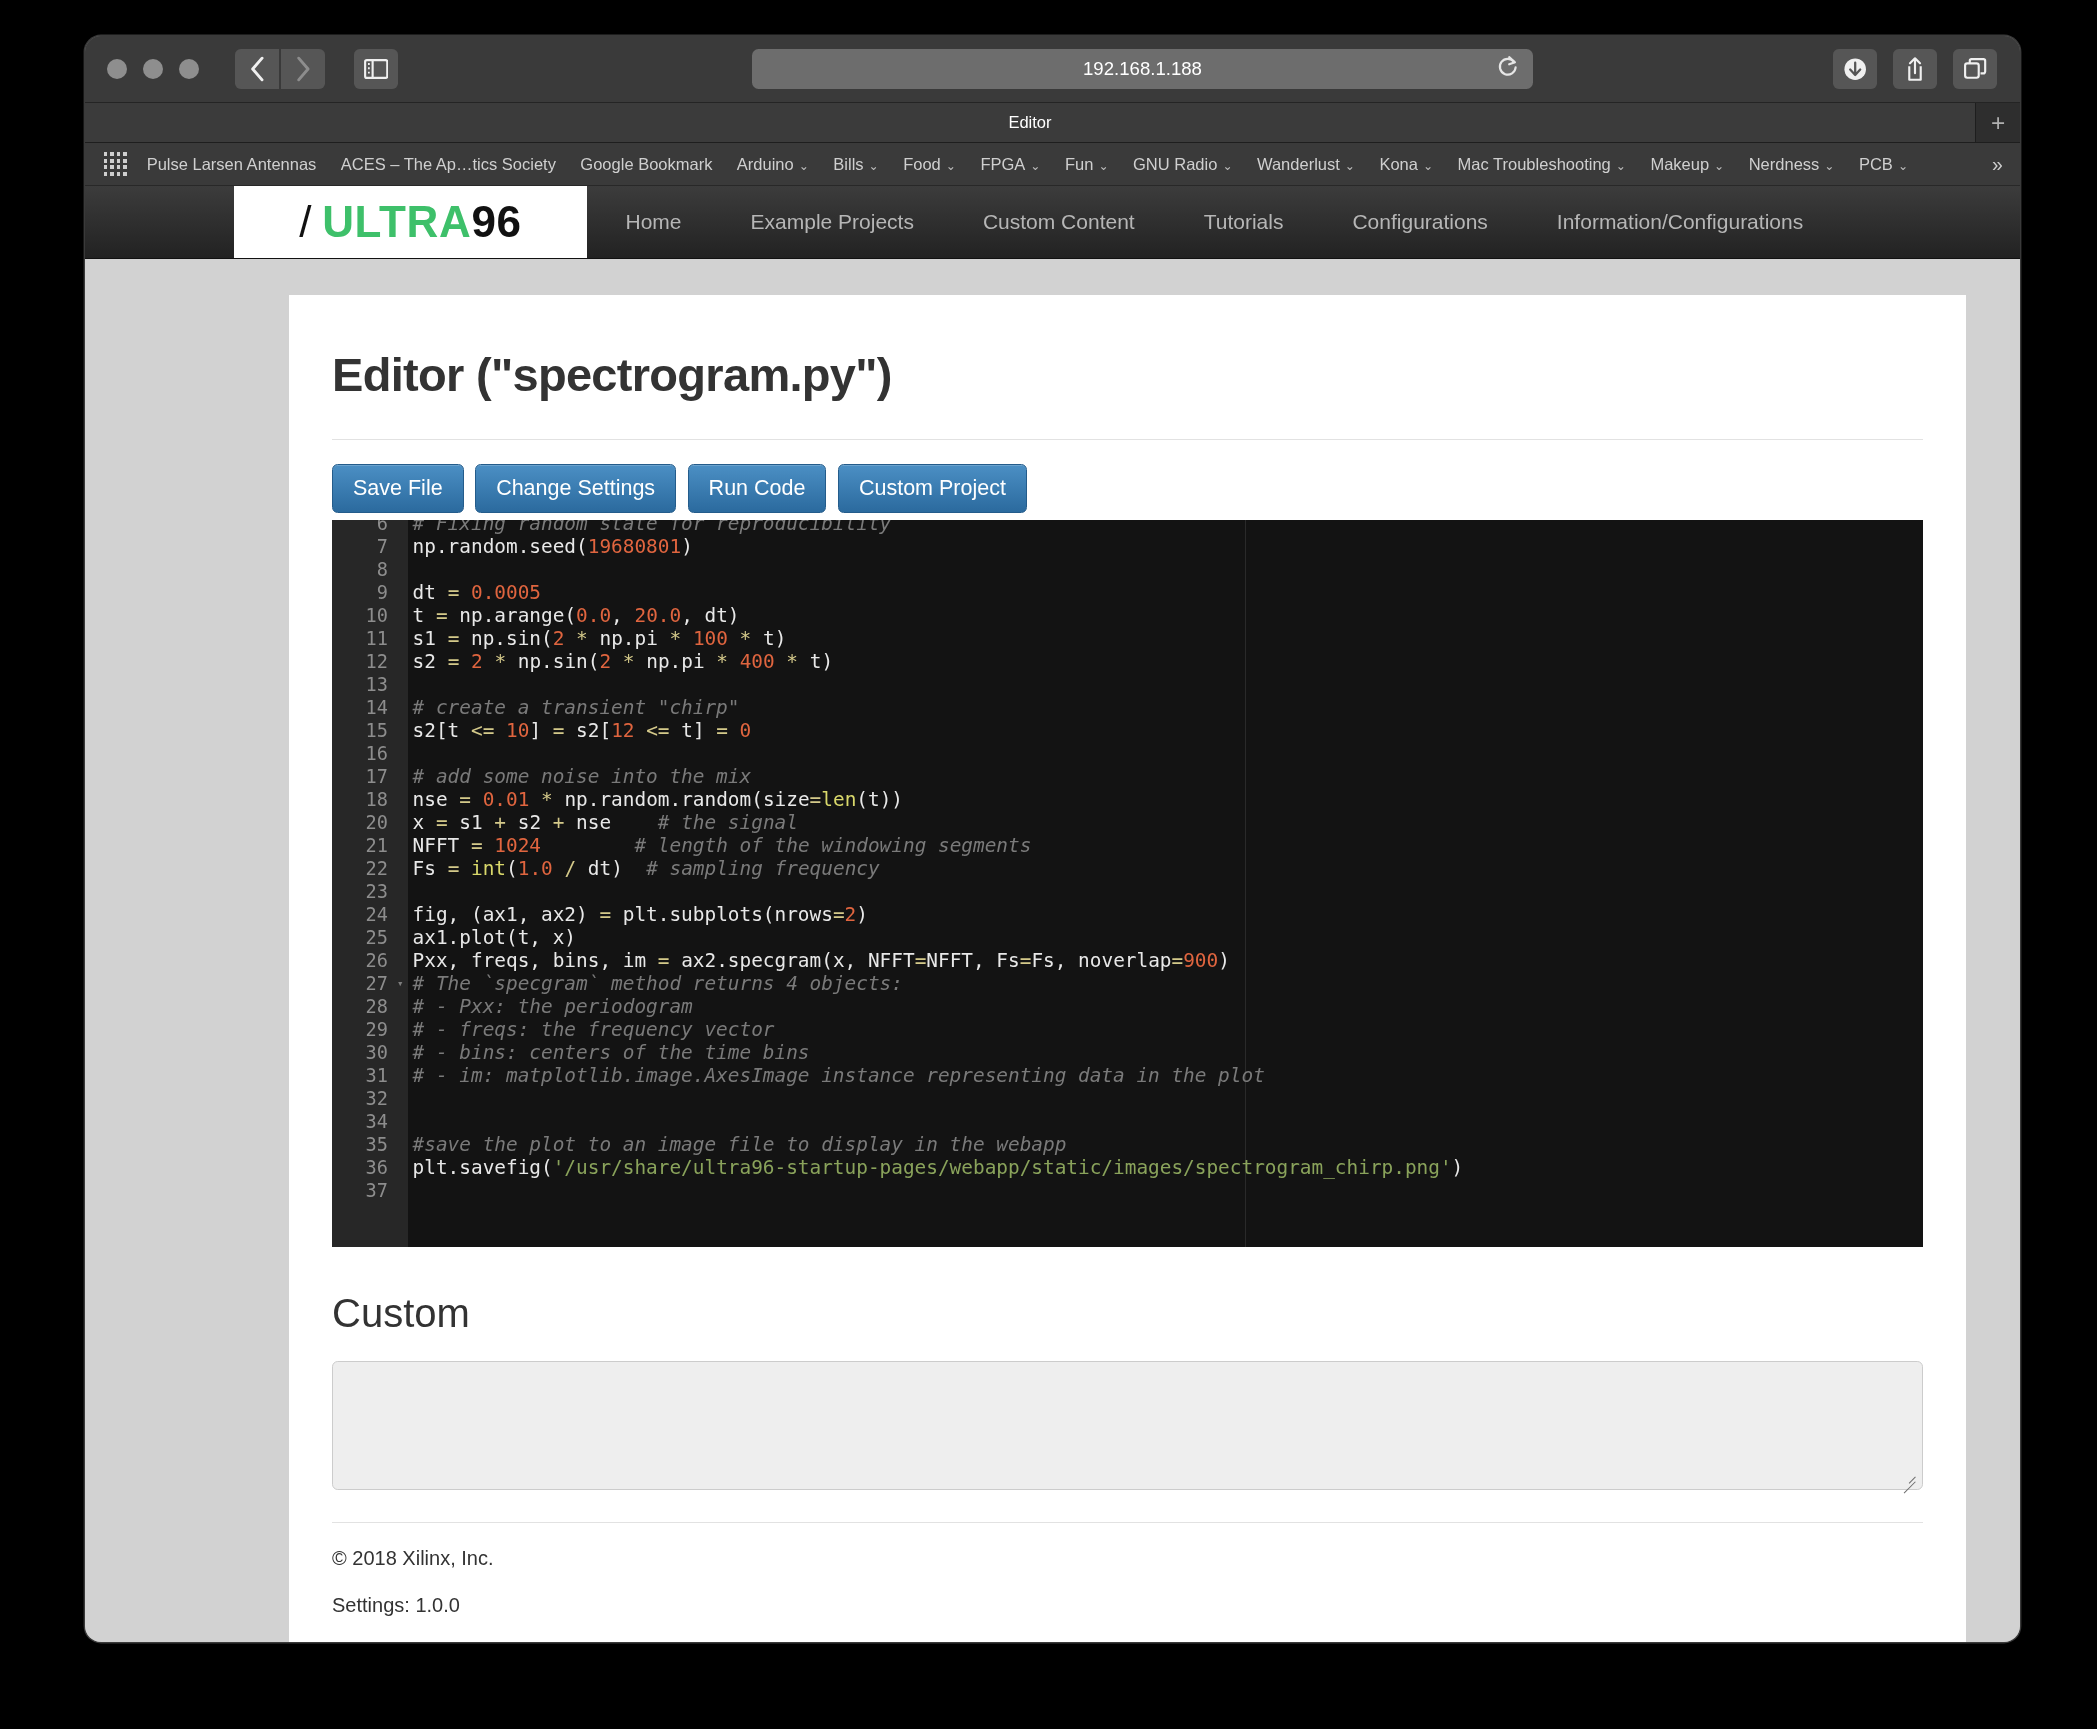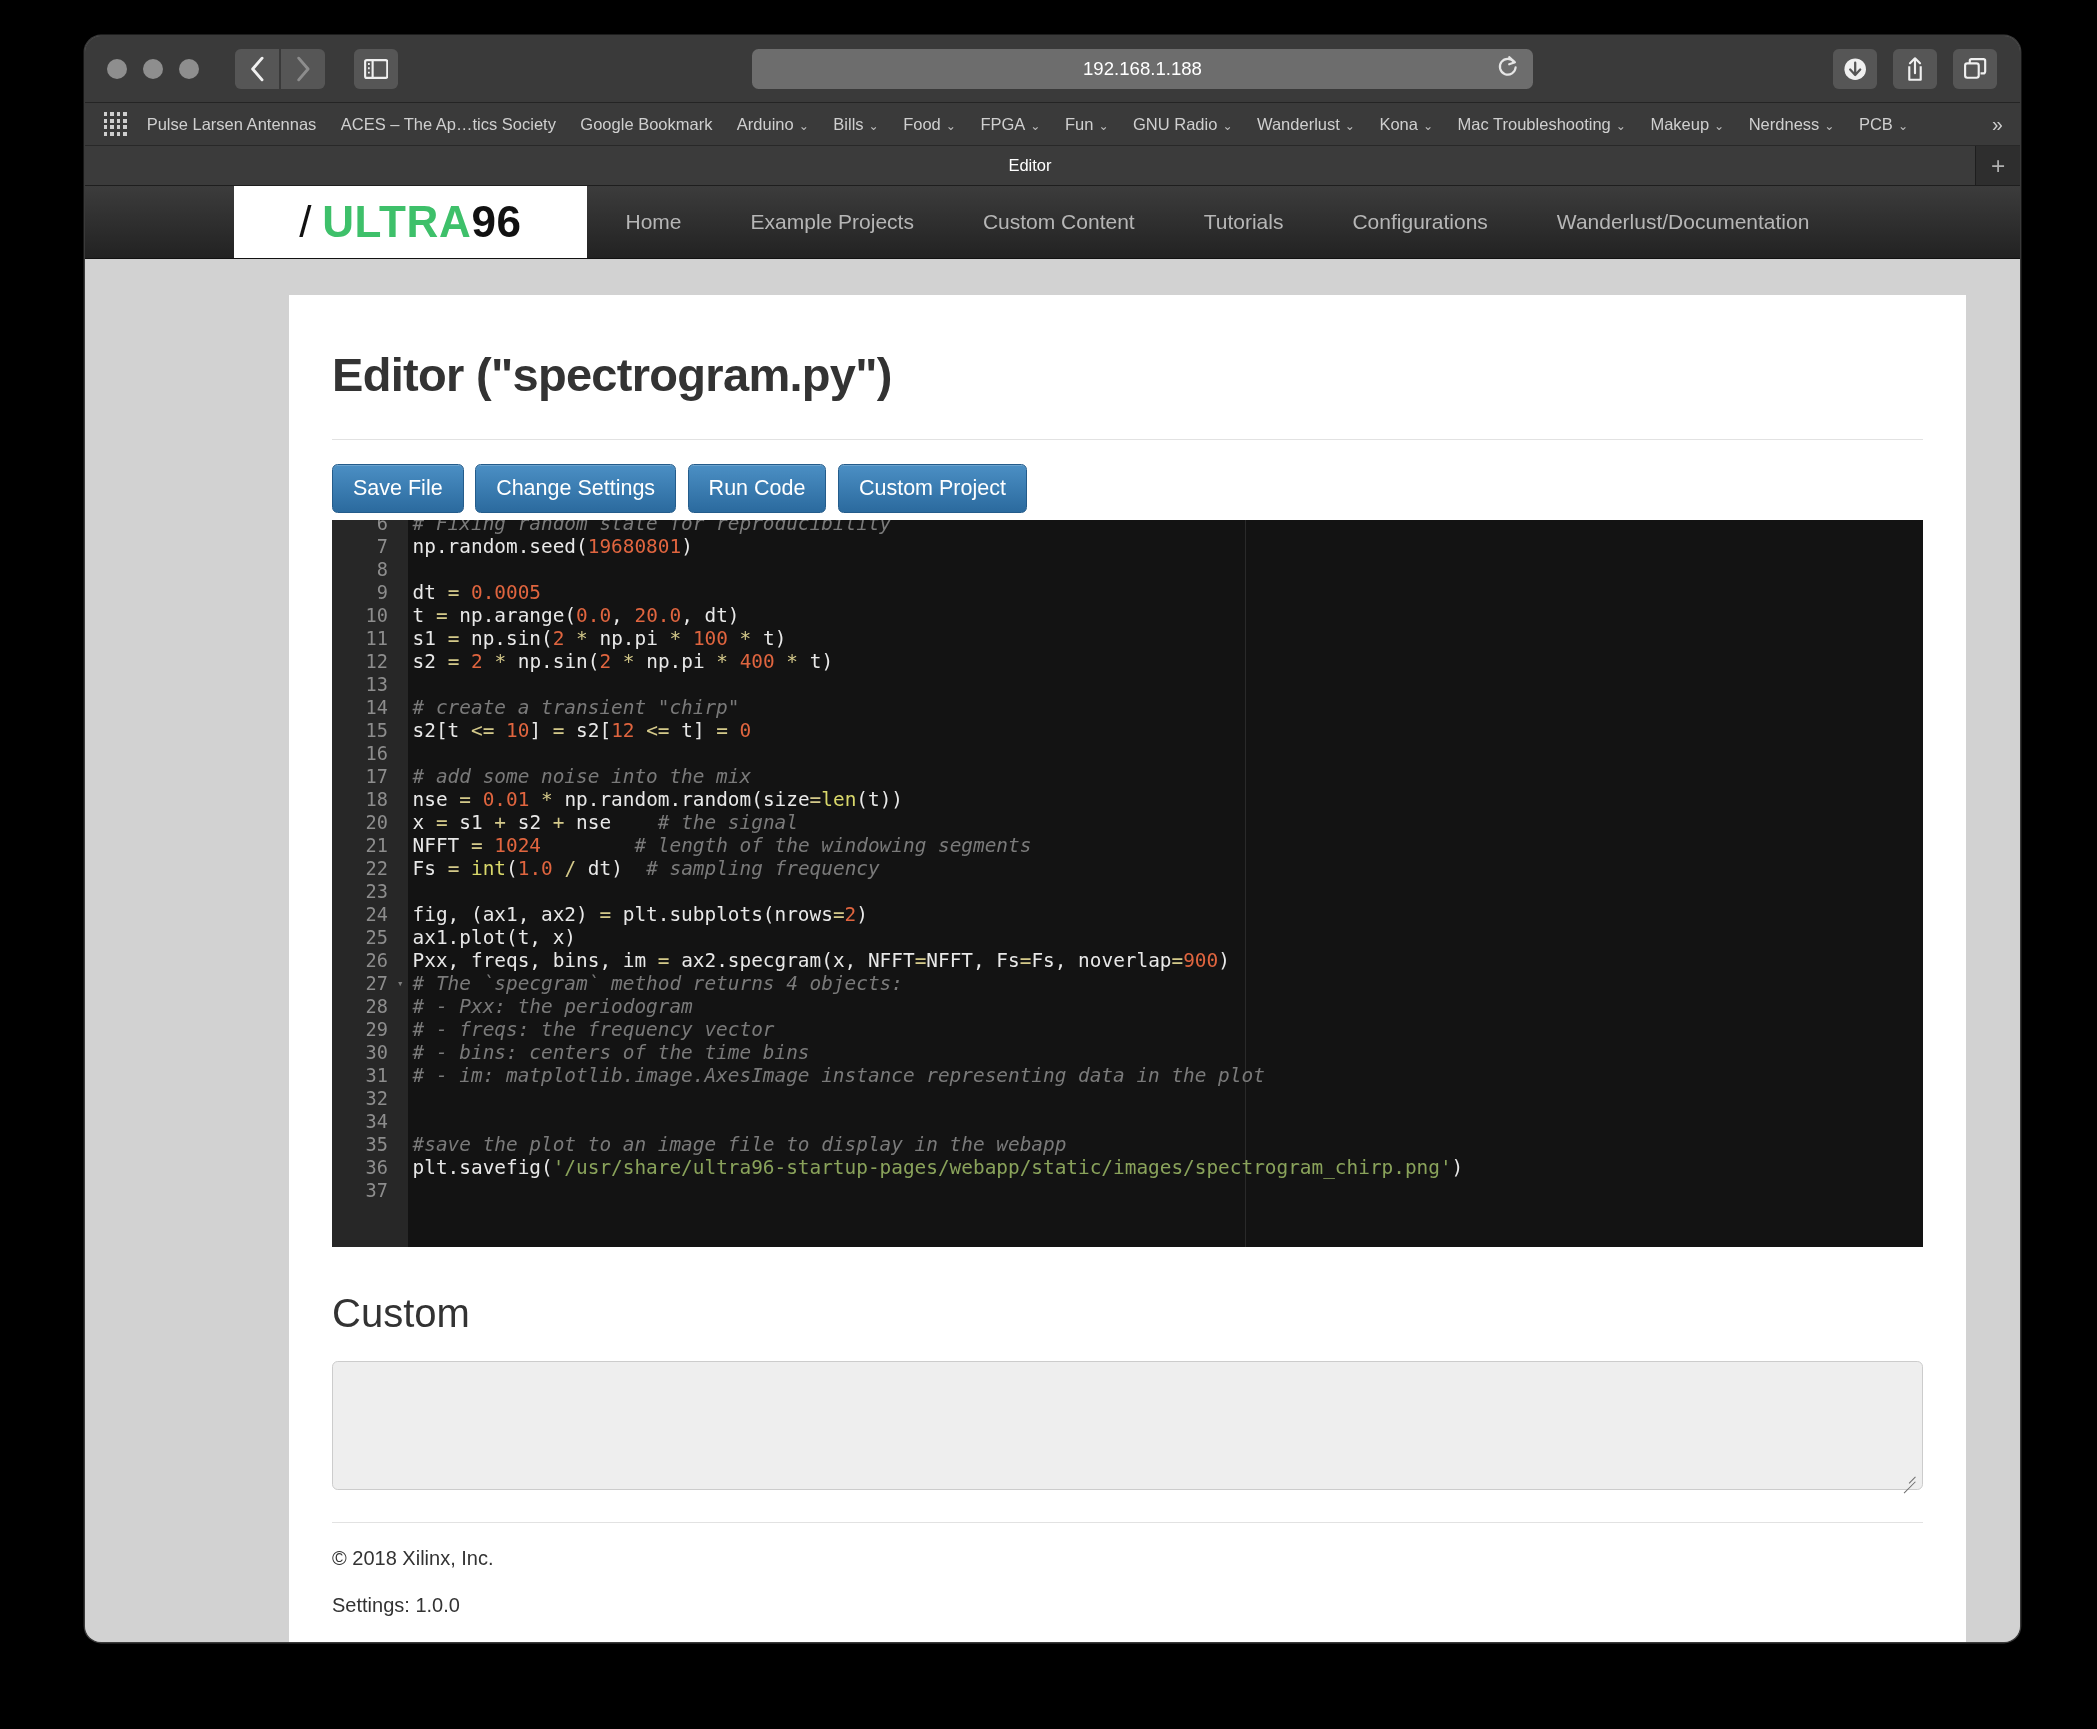--- a/index.html
+++ b/index.html
@@ -281,20 +281,27 @@
           <path d="M14 24 L14 3 M7 10 L14 3 L21 10" fill="none" stroke="currentColor" stroke-width="3" stroke-linecap="round" stroke-linejoin="round"></path>
         </svg>
       </div>
       <div class="tbtn">
         <svg width="23" height="21.5" viewBox="0 0 32 30">
           <rect x="1.5" y="7.5" width="19" height="20" rx="3" fill="none" stroke="currentColor" stroke-width="3"></rect>
           <path d="M8 7.5 L8 4 A2.5 2.5 0 0 1 10.5 1.5 L27 1.5 A2.5 2.5 0 0 1 29.5 4 L29.5 19 A2.5 2.5 0 0 1 27 21.5 L23 21.5" fill="none" stroke="currentColor" stroke-width="3" stroke-linejoin="round"></path>
         </svg>
       </div>
     </div>
+  </div>
+
+  <div id="tabstrip">
+    <div id="tab-active">
+      <span>Editor</span>
+    </div>
+    <div id="newtab">+</div>
   </div>
 
   <div id="bookmarks">
     <div class="appsgrid">
       <i></i>
         <i></i>
         <i></i>
         <i></i>
         <i></i>
         <i></i>
@@ -322,42 +329,35 @@
         <span class="bm"><span>Wanderlust</span><span class="caret">⌄</span></span>
         <span class="bm"><span>Kona</span><span class="caret">⌄</span></span>
         <span class="bm"><span>Mac Troubleshooting</span><span class="caret">⌄</span></span>
         <span class="bm"><span>Makeup</span><span class="caret">⌄</span></span>
         <span class="bm"><span>Nerdness</span><span class="caret">⌄</span></span>
         <span class="bm"><span>PCB</span><span class="caret">⌄</span></span>
       </div>
     <div id="bm-more">»</div>
   </div>
 
-  <div id="tabstrip">
-    <div id="tab-active">
-      <span>Editor</span>
-    </div>
-    <div id="newtab">+</div>
-  </div>
-
   <div id="page">
 
     <div id="sitenav">
       <div id="logo">
         <span class="slash">/</span>
           <span class="ultra">ULTRA</span>
           <span class="n96">96</span>
       </div>
       <div id="navlinks">
           <a href="#">Home</a>
           <a href="#">Example Projects</a>
           <a href="#">Custom Content</a>
           <a href="#">Tutorials</a>
           <a href="#">Configurations</a>
-          <a href="#">Wanderlust/Documentation</a>
+          <a href="#">Information/Configurations</a>
         </div>
     </div>
 
     <div id="sheet">
       <div id="sheet-inner">
 
         <h1 id="title">Editor ("spectrogram.py")</h1>
         <div id="titlerule"></div>
 
         <div id="btnrow">

